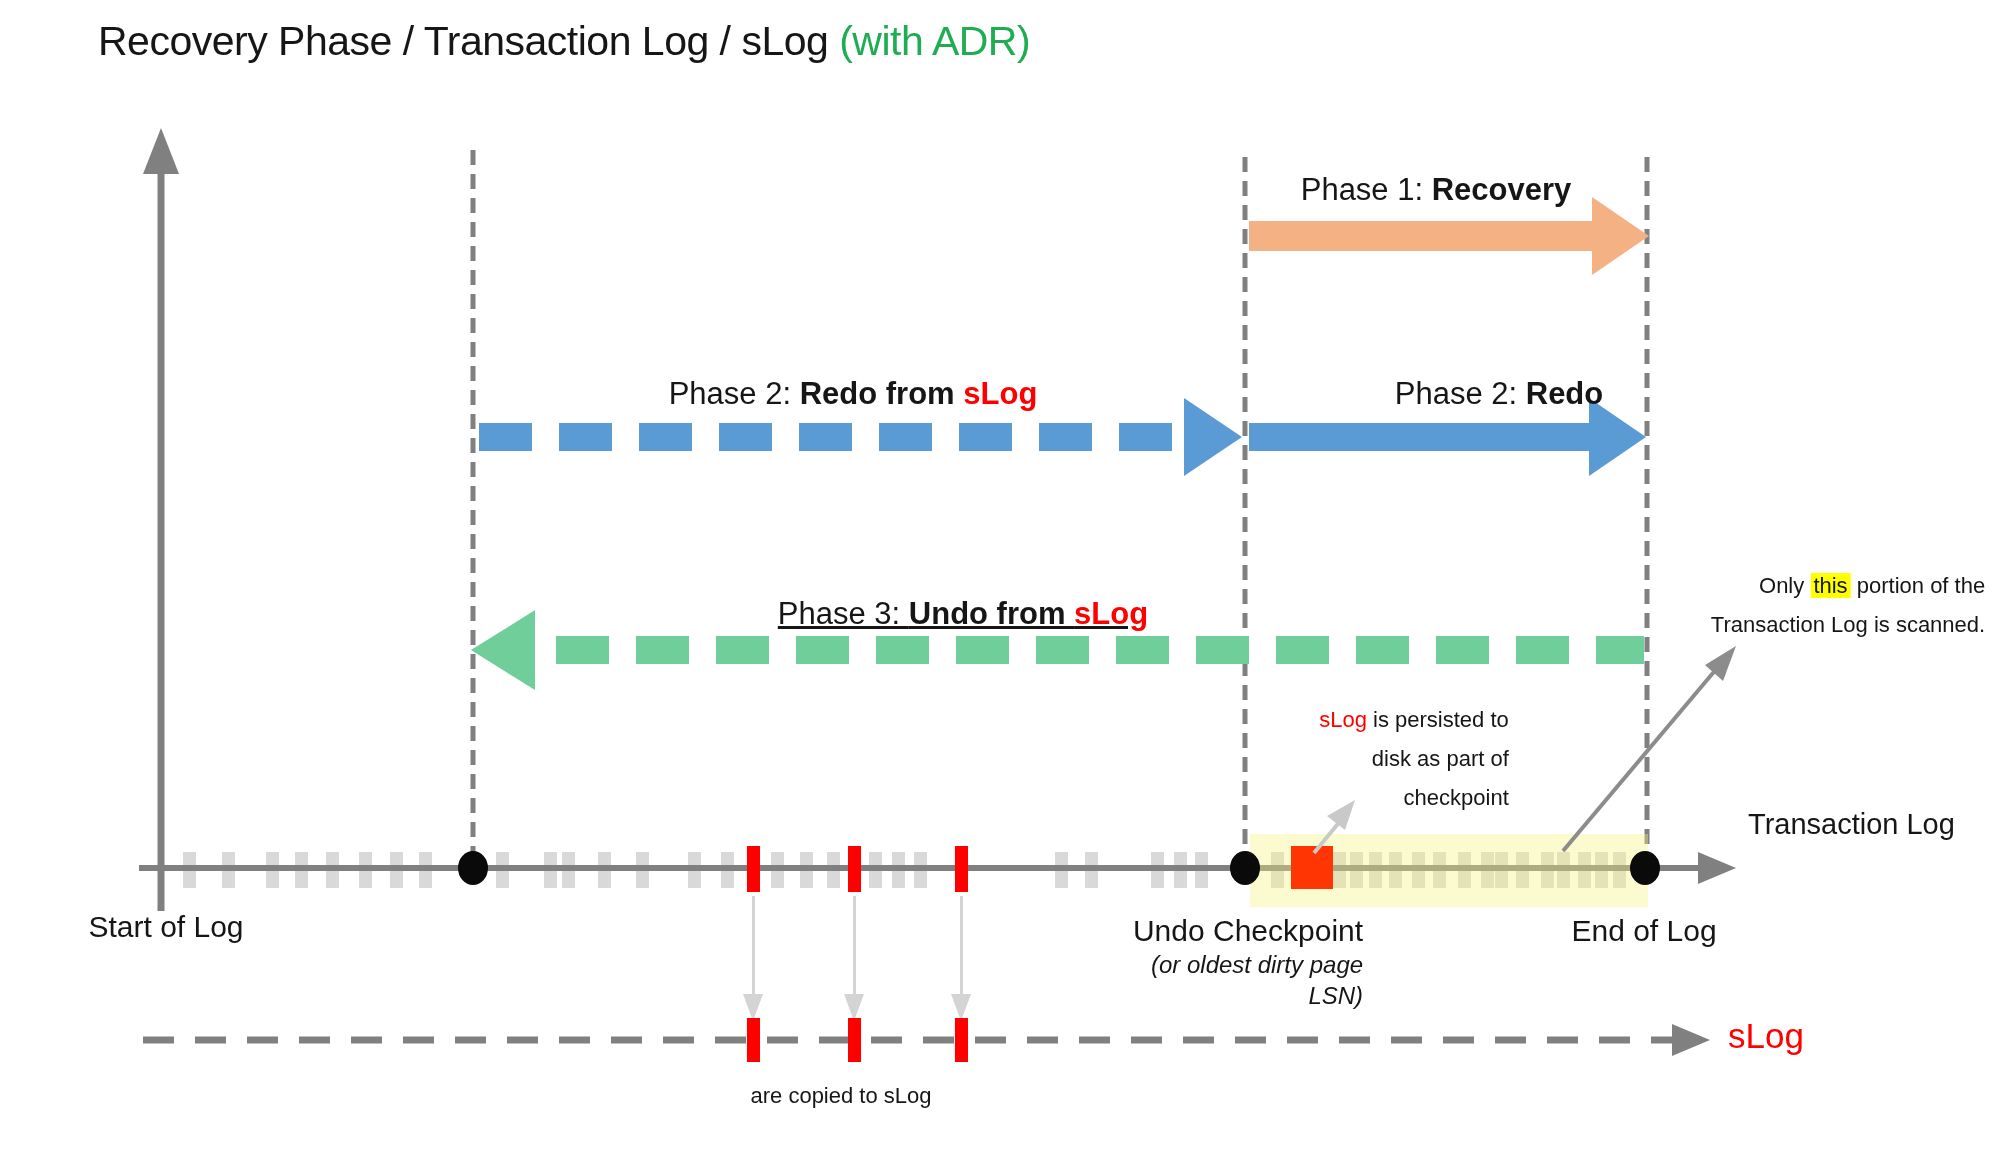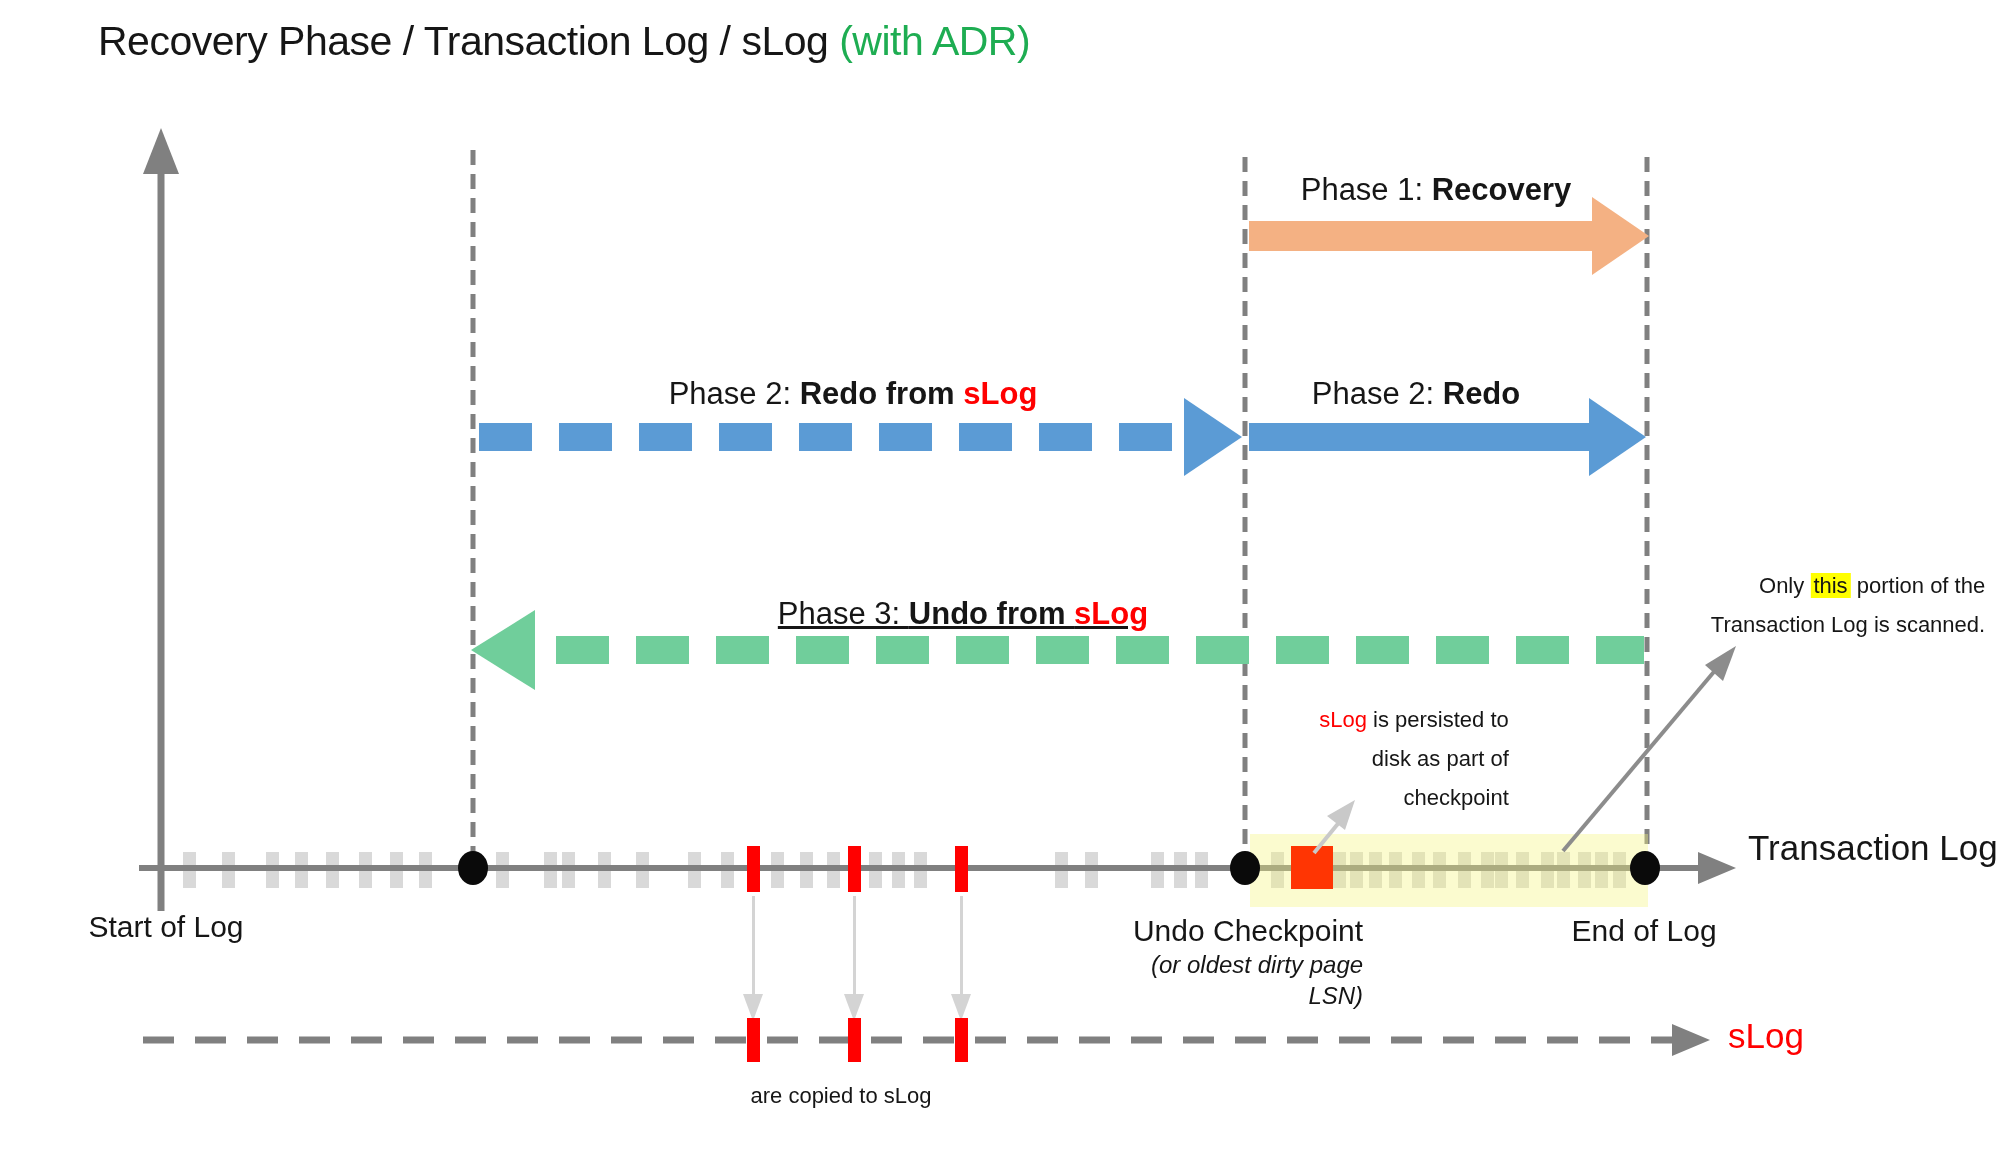--- a/index.html
+++ b/index.html
@@ -31,31 +31,31 @@
   .down-head{position:absolute;top:994px;width:0;height:0;
     border-left:10px solid transparent;border-right:10px solid transparent;
     border-top:27px solid #D4D4D4;}
   
   #scan-band{left:1214px;top:834px;width:398px;height:73px;background:rgba(245,245,128,0.38);}
   
   .phase-label{font-size:31px;white-space:nowrap;transform:translateX(-50%);}
   .phase-label b{font-weight:700;}
   #p1-label{left:1400px;top:172px;}
   #p2slog-label{left:817px;top:376px;}
-  #p2-label{left:1380px;top:376px;text-align:center;}
+  #p2-label{left:1463px;top:376px;text-align:center;}
   #p3-label{left:927px;top:596px;text-decoration:underline;}
   
   .node-label{font-size:30px;line-height:37px;text-align:right;transform:translateX(-50%);white-space:nowrap;}
   #start-label{left:130px;top:908px;}
   #oldest-label{left:445px;top:912px;}
   #checkpoint-label{left:1212px;top:912px;}
   #end-label{left:1608px;top:912px;}
   .sub-italic{font-size:24px;line-height:31px;font-style:italic;font-weight:400;}
   
-  #tlog-axis-label{left:1712px;top:828px;font-size:35px;white-space:nowrap;}
+  #tlog-axis-label{left:1712px;top:808px;font-size:29px;white-space:nowrap;}
   #slog-axis-label{left:1692px;top:1016px;font-size:35px;white-space:nowrap;}
   
   .note{font-size:22px;line-height:39px;text-align:right;transform:translateX(-50%);white-space:nowrap;}
   #scan-note{left:1812px;top:566px;}
   #persist-note{left:1378px;top:700px;}
   #copy-note{left:805px;top:1076px;}
   .hl{background:#FFFF00;padding:0 3px;}
 </style>
 </head>
 <body>

